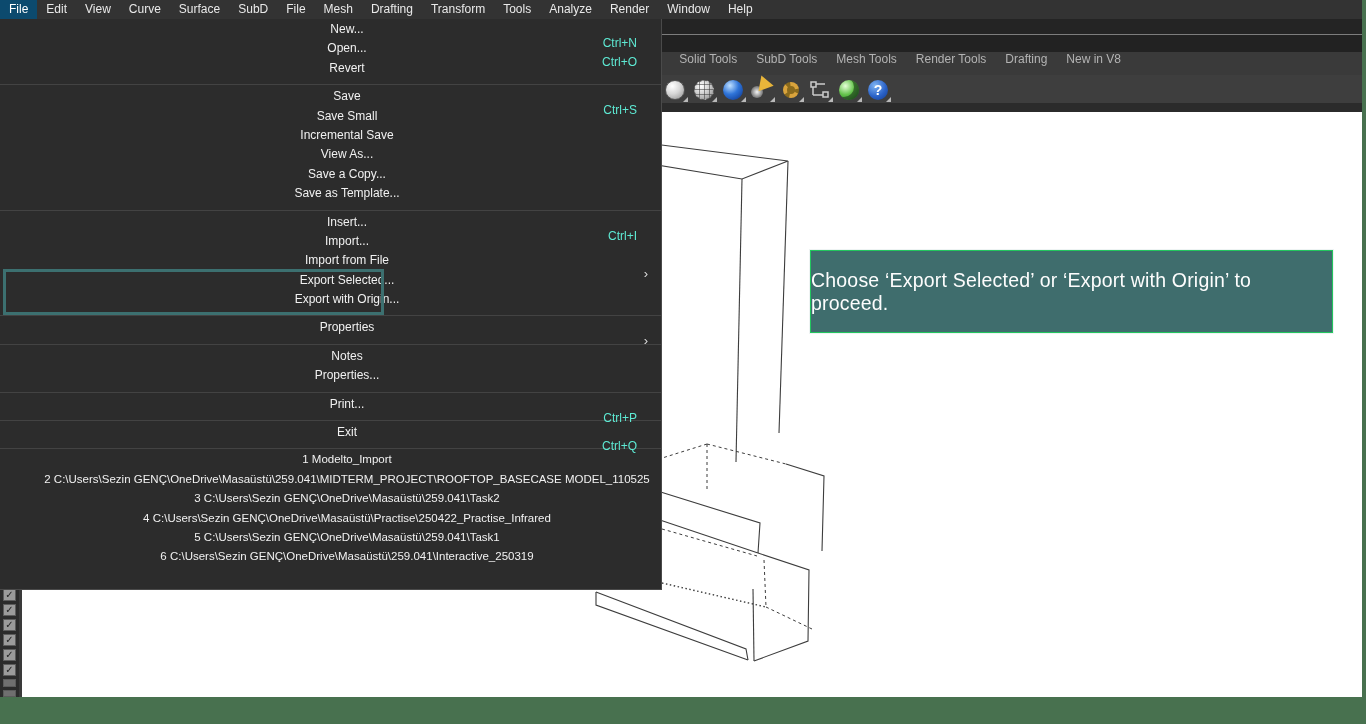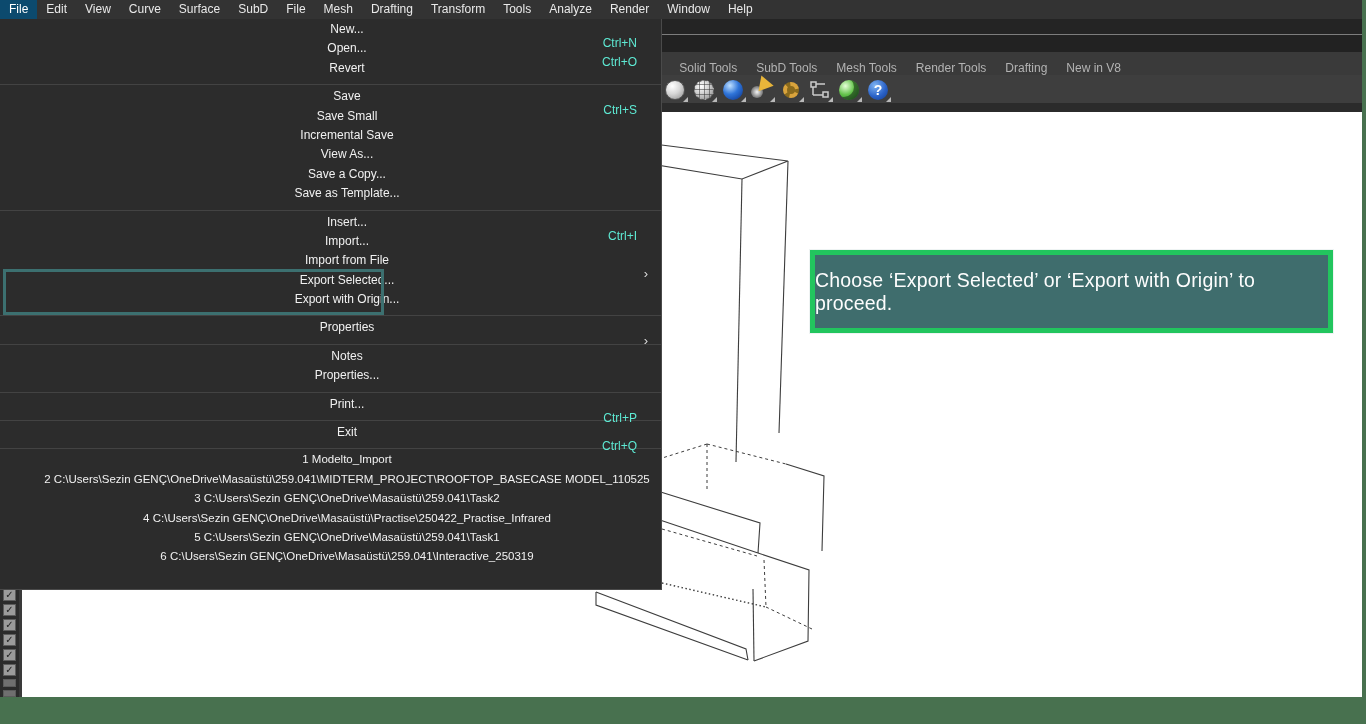--- a/index.html
+++ b/index.html
@@ -14,21 +14,21 @@
   .mb-item { color:#e9e9e9; font-size:12px; padding:0 9px; height:19px; line-height:19px; cursor:default; }
   .mb-item.active { background:#0c4a6e; color:#fff; }
   .cmdrow1 { position:absolute; left:0; top:19px; width:1366px; height:15px; background:#242424; }
   .cmd-divider { position:absolute; left:0; top:34px; width:1366px; height:1px; background:#7d7d7d; }
   .cmdrow2 { position:absolute; left:0; top:35px; width:1366px; height:17px; background:#222222; }
   .tabsrow { position:absolute; left:0; top:52px; width:1366px; height:23px; background:#3a3a3a; }
   .iconsrow { position:absolute; left:0; top:75px; width:1366px; height:28px; background:#3e3e3e; }
   .understrip { position:absolute; left:0; top:103px; width:1366px; height:9px; background:#2b2b2b; }
 
   .toolbar-tabs { position:absolute; left:645px; top:52px; height:23px; display:flex; gap:19px;
-                  align-items:flex-end; }
+                  align-items:flex-start; }
   .tab { color:#b3b3b3; font-size:12px; white-space:nowrap; cursor:default; }
 
   .toolbar-icons { position:absolute; left:662px; top:76px; height:27px; display:flex; gap:3px; align-items:center; }
   .tool-cell { position:relative; width:26px; height:26px; display:flex; align-items:center; justify-content:center; }
   .tool-cell::after { content:""; position:absolute; right:0; bottom:1px; border-left:5px solid transparent;
                       border-bottom:5px solid #b9b9b9; }
   .ball { width:20px; height:20px; border-radius:50%; display:flex; align-items:center; justify-content:center; }
   .b-white { background:radial-gradient(circle at 35% 28%, #ffffff 0%, #d8d8d8 45%, #8d8d8d 100%); border:1px solid #555; }
   .b-grid  { background:radial-gradient(circle at 35% 28%, #ffffff 0%, #cfcfcf 45%, #8a8a8a 100%);
              border:1px dashed #666;
@@ -63,21 +63,21 @@
   .menu-row .menu-shortcut { margin-left:auto; padding-right:24px; color:#5eead4; }
   .menu-row .menu-arrow { margin-left:auto; padding-right:13px; color:#dcdcdc; font-size:13px; line-height:1; }
   .menu-row.recent { font-size:11.5px; }
   .menu-sep { height:9px; display:flex; align-items:center; }
   .menu-sep > div { width:100%; height:1px; background:#434343; }
   .export-box { position:absolute; left:3px; top:269px; width:381px; height:46px;
                 border:3px solid #3c7070; z-index:6; pointer-events:none; }
 
   
   .banner { position:absolute; left:810px; top:250px; width:523px; height:83px; background:#3f6d6d;
-            border:5px solid #22c55e; outline:1px solid #eef3f3; z-index:6;
+            border:1px solid #22c55e; outline:1px solid #eef3f3; z-index:6;
             display:flex; align-items:center; justify-content:center; }
   .banner span { color:#fdfdfd; font-size:19.5px; letter-spacing:.2px; }
 
   
   .left-strip { position:absolute; left:0; top:587px; width:22px; height:110px; background:#2b2b2b;
                 border-right:3px solid #3a3a3a; z-index:4; display:flex; flex-direction:column;
                 align-items:center; padding-top:2px; gap:3px; }
   .strip-icon { width:13px; height:12px; background:#9a9a9a; border:1px solid #5c5c5c; color:#222;
                 font-size:10px; line-height:10px; text-align:center; }
   .strip-icon.plain { background:#6f6f6f; }

